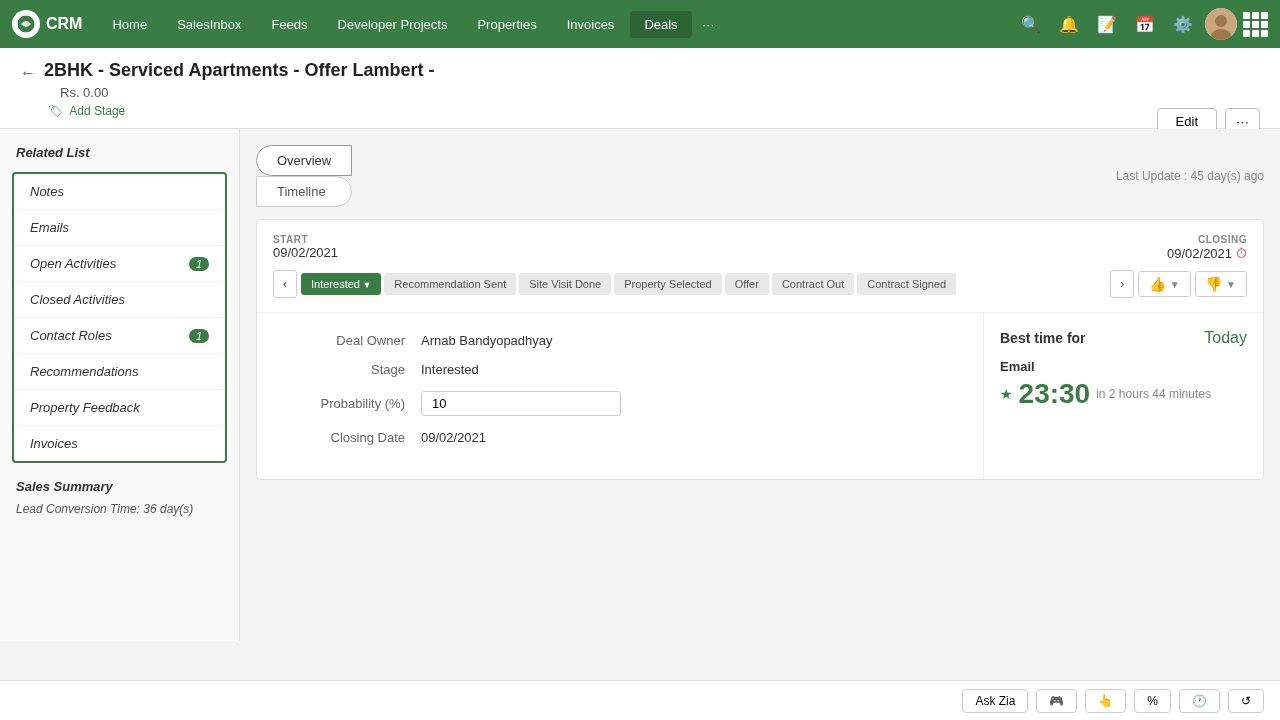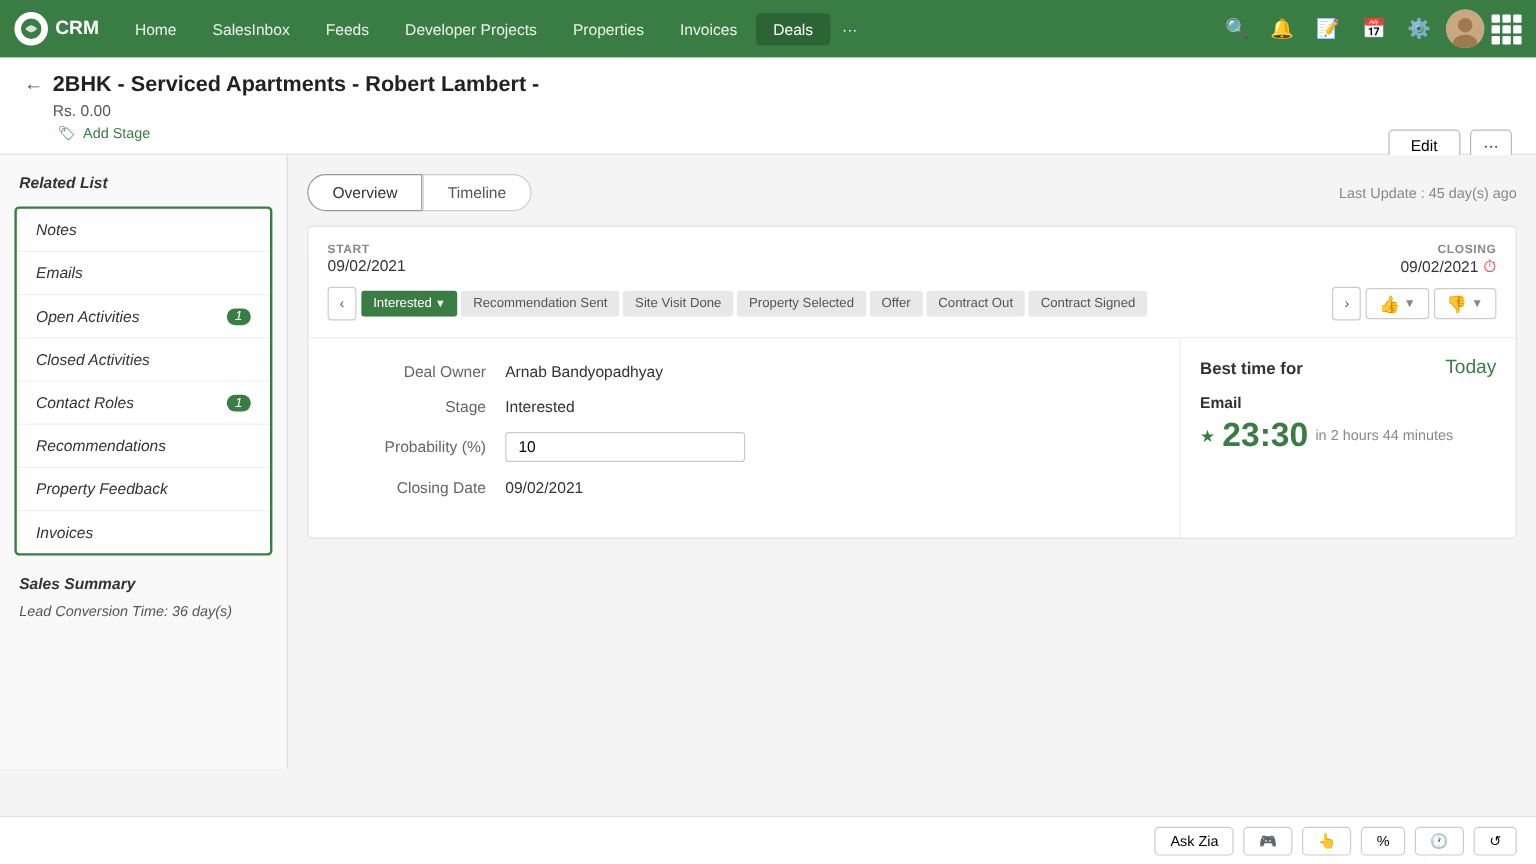--- a/index.html
+++ b/index.html
@@ -81,21 +81,21 @@
     }
     .grid-icon span { width: 7px; height: 7px; background: white; border-radius: 1px; }
     .breadcrumb-row {
       display: flex;
       align-items: center;
       gap: 8px;
       margin-bottom: 4px;
     }
     .back-arrow { cursor: pointer; color: #555; font-size: 16px; }
     .page-title { font-size: 18px; font-weight: 600; color: #222; }
-    .page-subtitle { color: #555; font-size: 13px; margin-left: 24px; }
+    .page-subtitle { color: #555; font-size: 13px; margin-left: 40px; }
     .tags-row { margin-left: 28px; margin-top: 4px; display: flex; align-items: center; gap: 6px; }
     .add-tags { color: #3a7d44; cursor: pointer; font-size: 12px; }
     .tag-icon { color: #3a7d44; font-size: 12px; }
     .header-actions {
       position: absolute;
       right: 20px;
       top: 60px;
       display: flex;
       gap: 8px;
     }
@@ -190,20 +190,21 @@
     
     .tabs-row {
       display: flex;
       align-items: center;
       justify-content: space-between;
       margin-bottom: 12px;
     }
     .tabs {
       display: flex;
       gap: 0;
+      flex-direction: column;
     }
     .tab {
       padding: 7px 20px;
       border: 1px solid #ccc;
       background: white;
       cursor: pointer;
       font-size: 13px;
       color: #555;
     }
     .tab:first-child { border-radius: 20px 0 0 20px; }
@@ -450,21 +451,21 @@
       <span></span>
         <span></span>
         <span></span>
     </div>
   </div>
 </div>
 
 <div class="page-header-wrapper" style="position:relative;">
   <div class="breadcrumb-row">
     <span class="back-arrow">←</span>
-    <span class="page-title">2BHK - Serviced Apartments - Robert Lambert -</span>
+    <span class="page-title">2BHK - Serviced Apartments - Offer Lambert -</span>
   </div>
   <div class="page-subtitle">Rs. 0.00</div>
   <div class="tags-row">
     <span class="tag-icon">🏷</span>
     <span class="add-tags">Add Stage</span>
   </div>
   <div class="header-actions">
     <button class="btn-edit">Edit</button>
     <button class="btn-more">···</button>
   </div>

